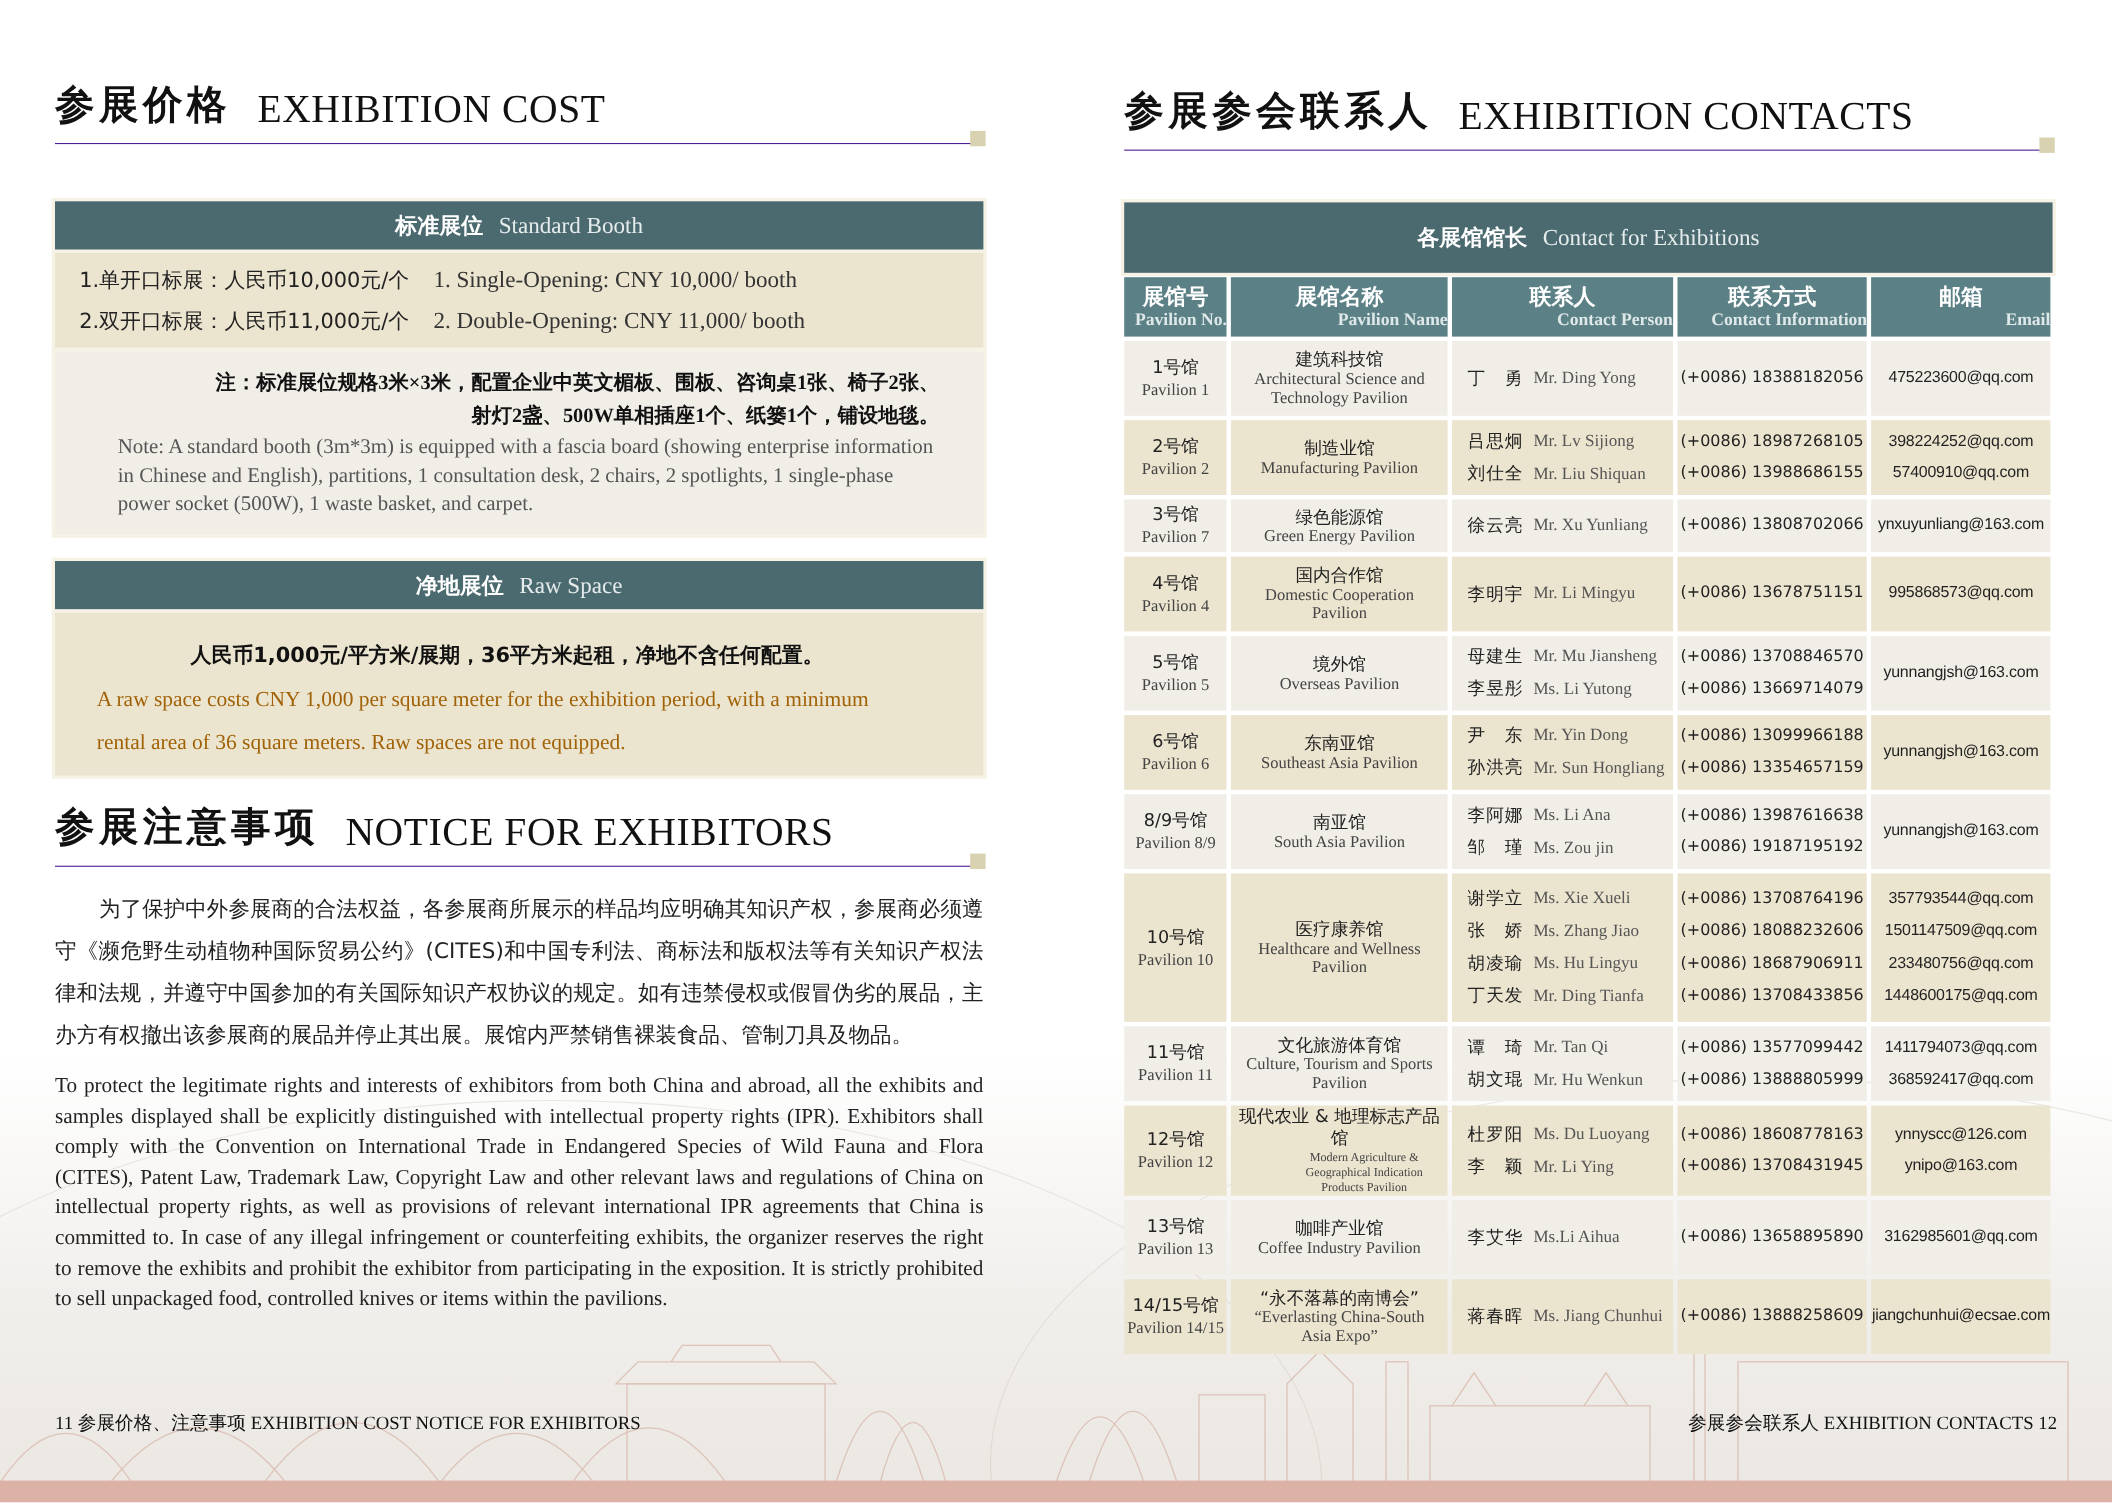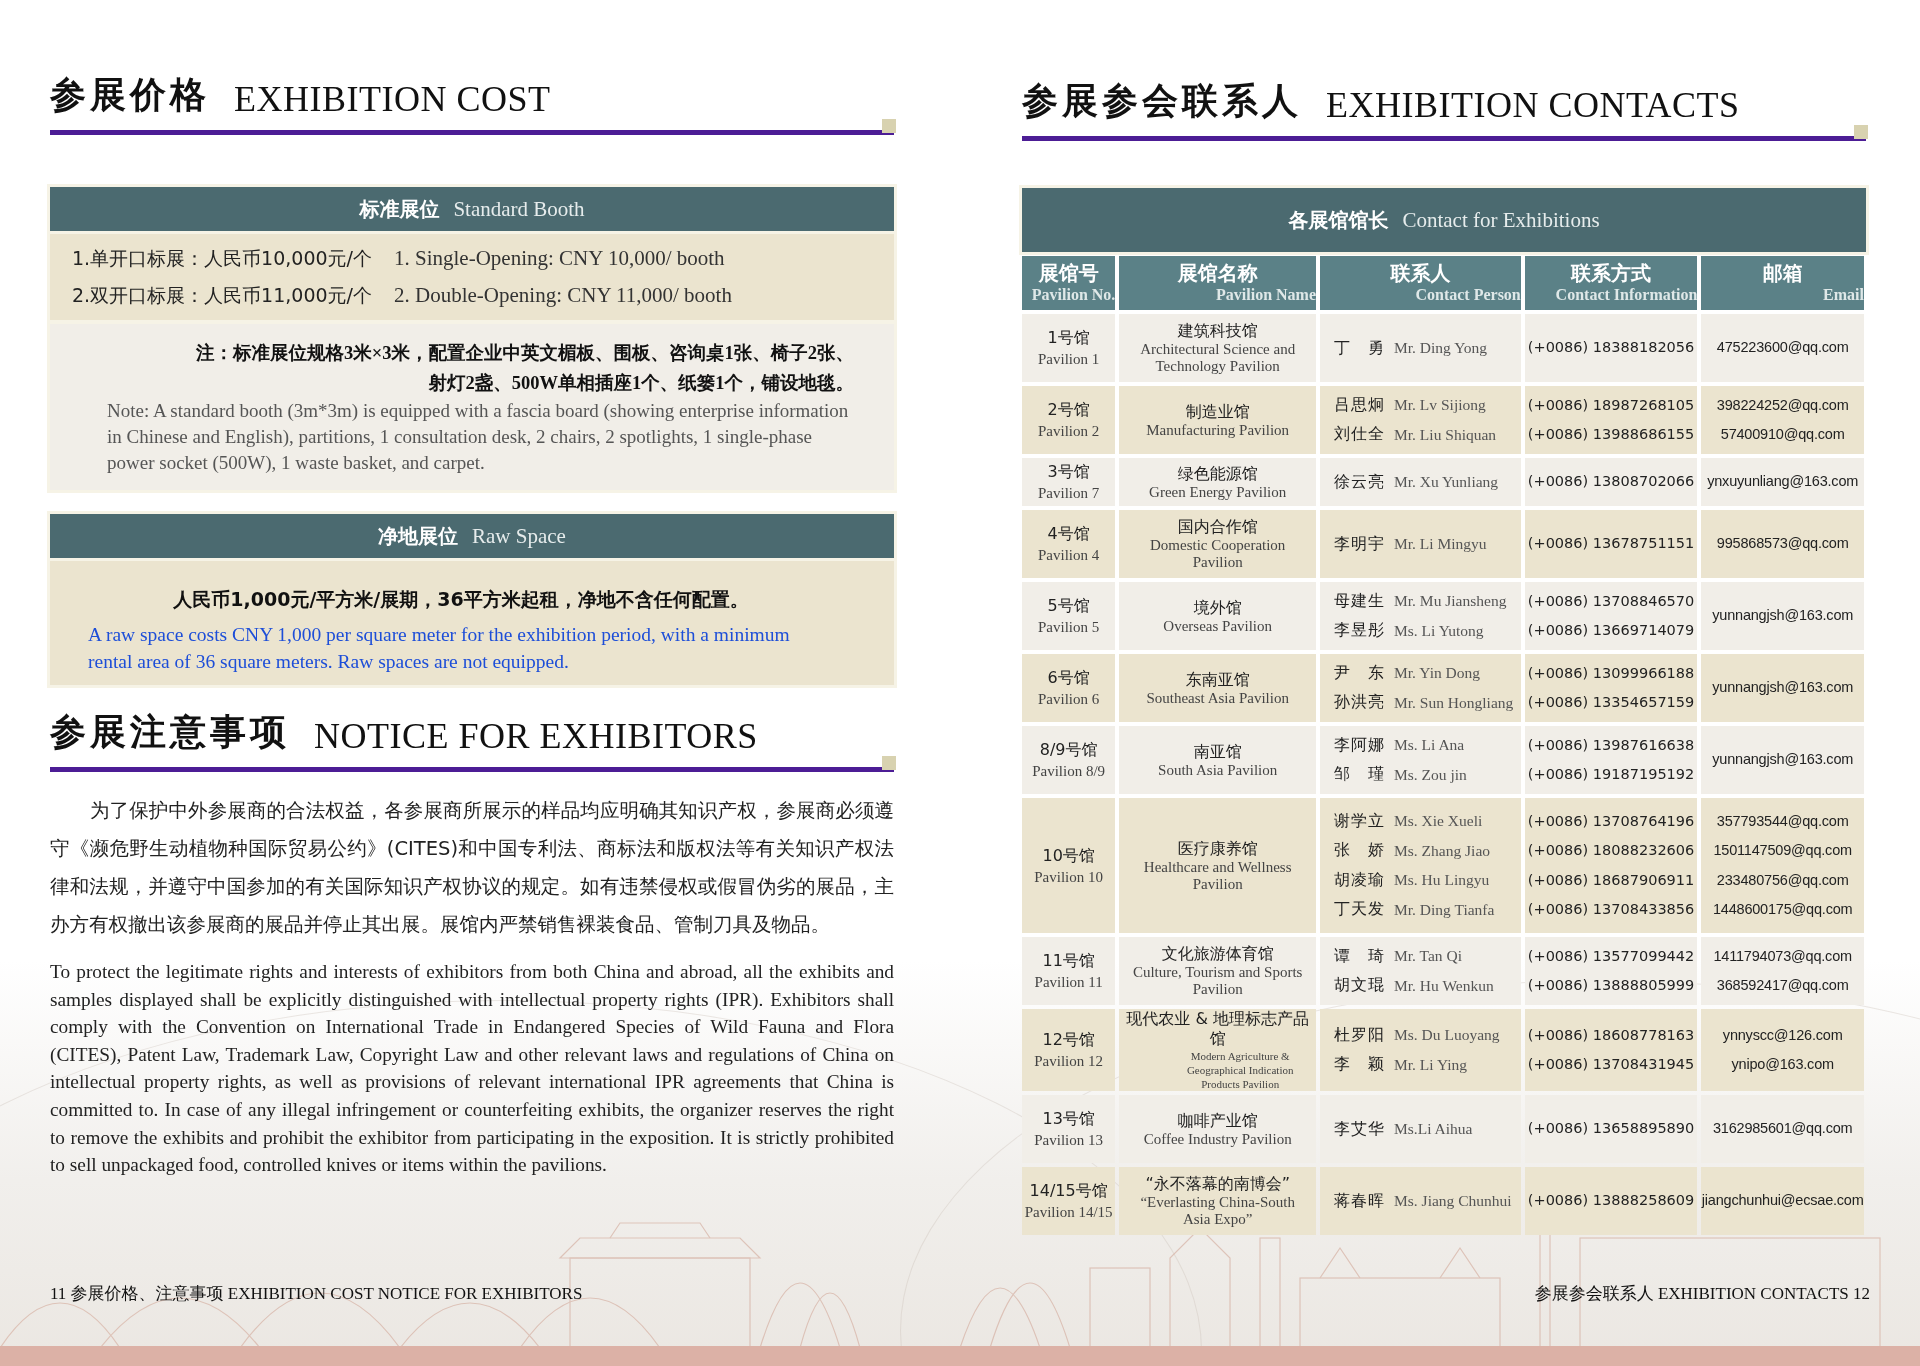--- a/index.html
+++ b/index.html
@@ -20,21 +20,21 @@
   .skyline { position:absolute; left:0; right:0; bottom:18px; height:130px; z-index:0; }
   .bottom-band {
     position:absolute; left:0; right:0; bottom:0; height:20px; background:#dcb1a6; z-index:1;
   }
   .page { position:absolute; top:0; z-index:2; }
   .page-left { left:50px; width:844px; }
   .page-right { left:1022px; width:844px; }
 
   .sec-title {
     position:relative; height:52px; display:flex; align-items:flex-end;
-    border-bottom:5px solid #4c1d95; padding-bottom:10px;
+    border-bottom:1px solid #4c1d95; padding-bottom:10px;
   }
   .sec-title .zh {
     font-family:"DejaVu Serif", serif; font-weight:bold; font-size:36px; letter-spacing:4px; color:#111;
   }
   .sec-title .en {
     font-family:"Liberation Serif", serif; font-size:36px; margin-left:24px; color:#111; letter-spacing:0.5px;
   }
   .sec-title .tab {
     position:absolute; right:-2px; bottom:-3px; width:14px; height:14px; background:#d8d2b0;
   }
@@ -49,21 +49,21 @@
   .grey { background:#f1eee8; box-shadow:0 0 0 3px #f6f3e6; }
 
   .price-row { display:flex; height:37px; align-items:center; font-size:20px; }
   .price-row .zh { font-family:"DejaVu Sans", sans-serif; width:344px; text-align:right; padding-right:22px; box-sizing:border-box; color:#222; font-size:19px; }
   .price-row .en { font-family:"Liberation Serif", serif; color:#333; font-size:21px; }
 
   .note-zh { font-family:Liberation Serif, serif; font-weight:bold; font-size:18.5px; line-height:30px; color:#111;text-align:right; }
   .note-en { font-family:"Liberation Serif", serif; font-size:19px; line-height:26px; color:#555; }
 
   .raw-zh { font-family:"DejaVu Sans", sans-serif; font-weight:bold; font-size:19px; text-align:center; color:#111; }
-  .raw-en { font-family:"Liberation Serif", serif; font-size:19.5px; line-height:27px; color:#1d4ed8; }
+  .raw-en { font-family:"Liberation Serif", serif; font-size:19.5px; line-height:39px; color:#a16207; }
 
   .notice-zh { font-family:"DejaVu Sans", sans-serif; font-size:19.5px; line-height:38px; color:#222; text-indent:40px; margin:0; text-align:justify; }
   .notice-en { font-family:"Liberation Serif", serif; font-size:19.3px; line-height:27.6px; color:#222; margin:0; text-align:justify; }
 
   .footer-left, .footer-right {
     position:absolute; top:1282px; font-family:"Liberation Serif", serif; font-size:17px; color:#111; z-index:3;
   }
   .footer-left { left:50px; }
   .footer-right { right:50px; }
 

